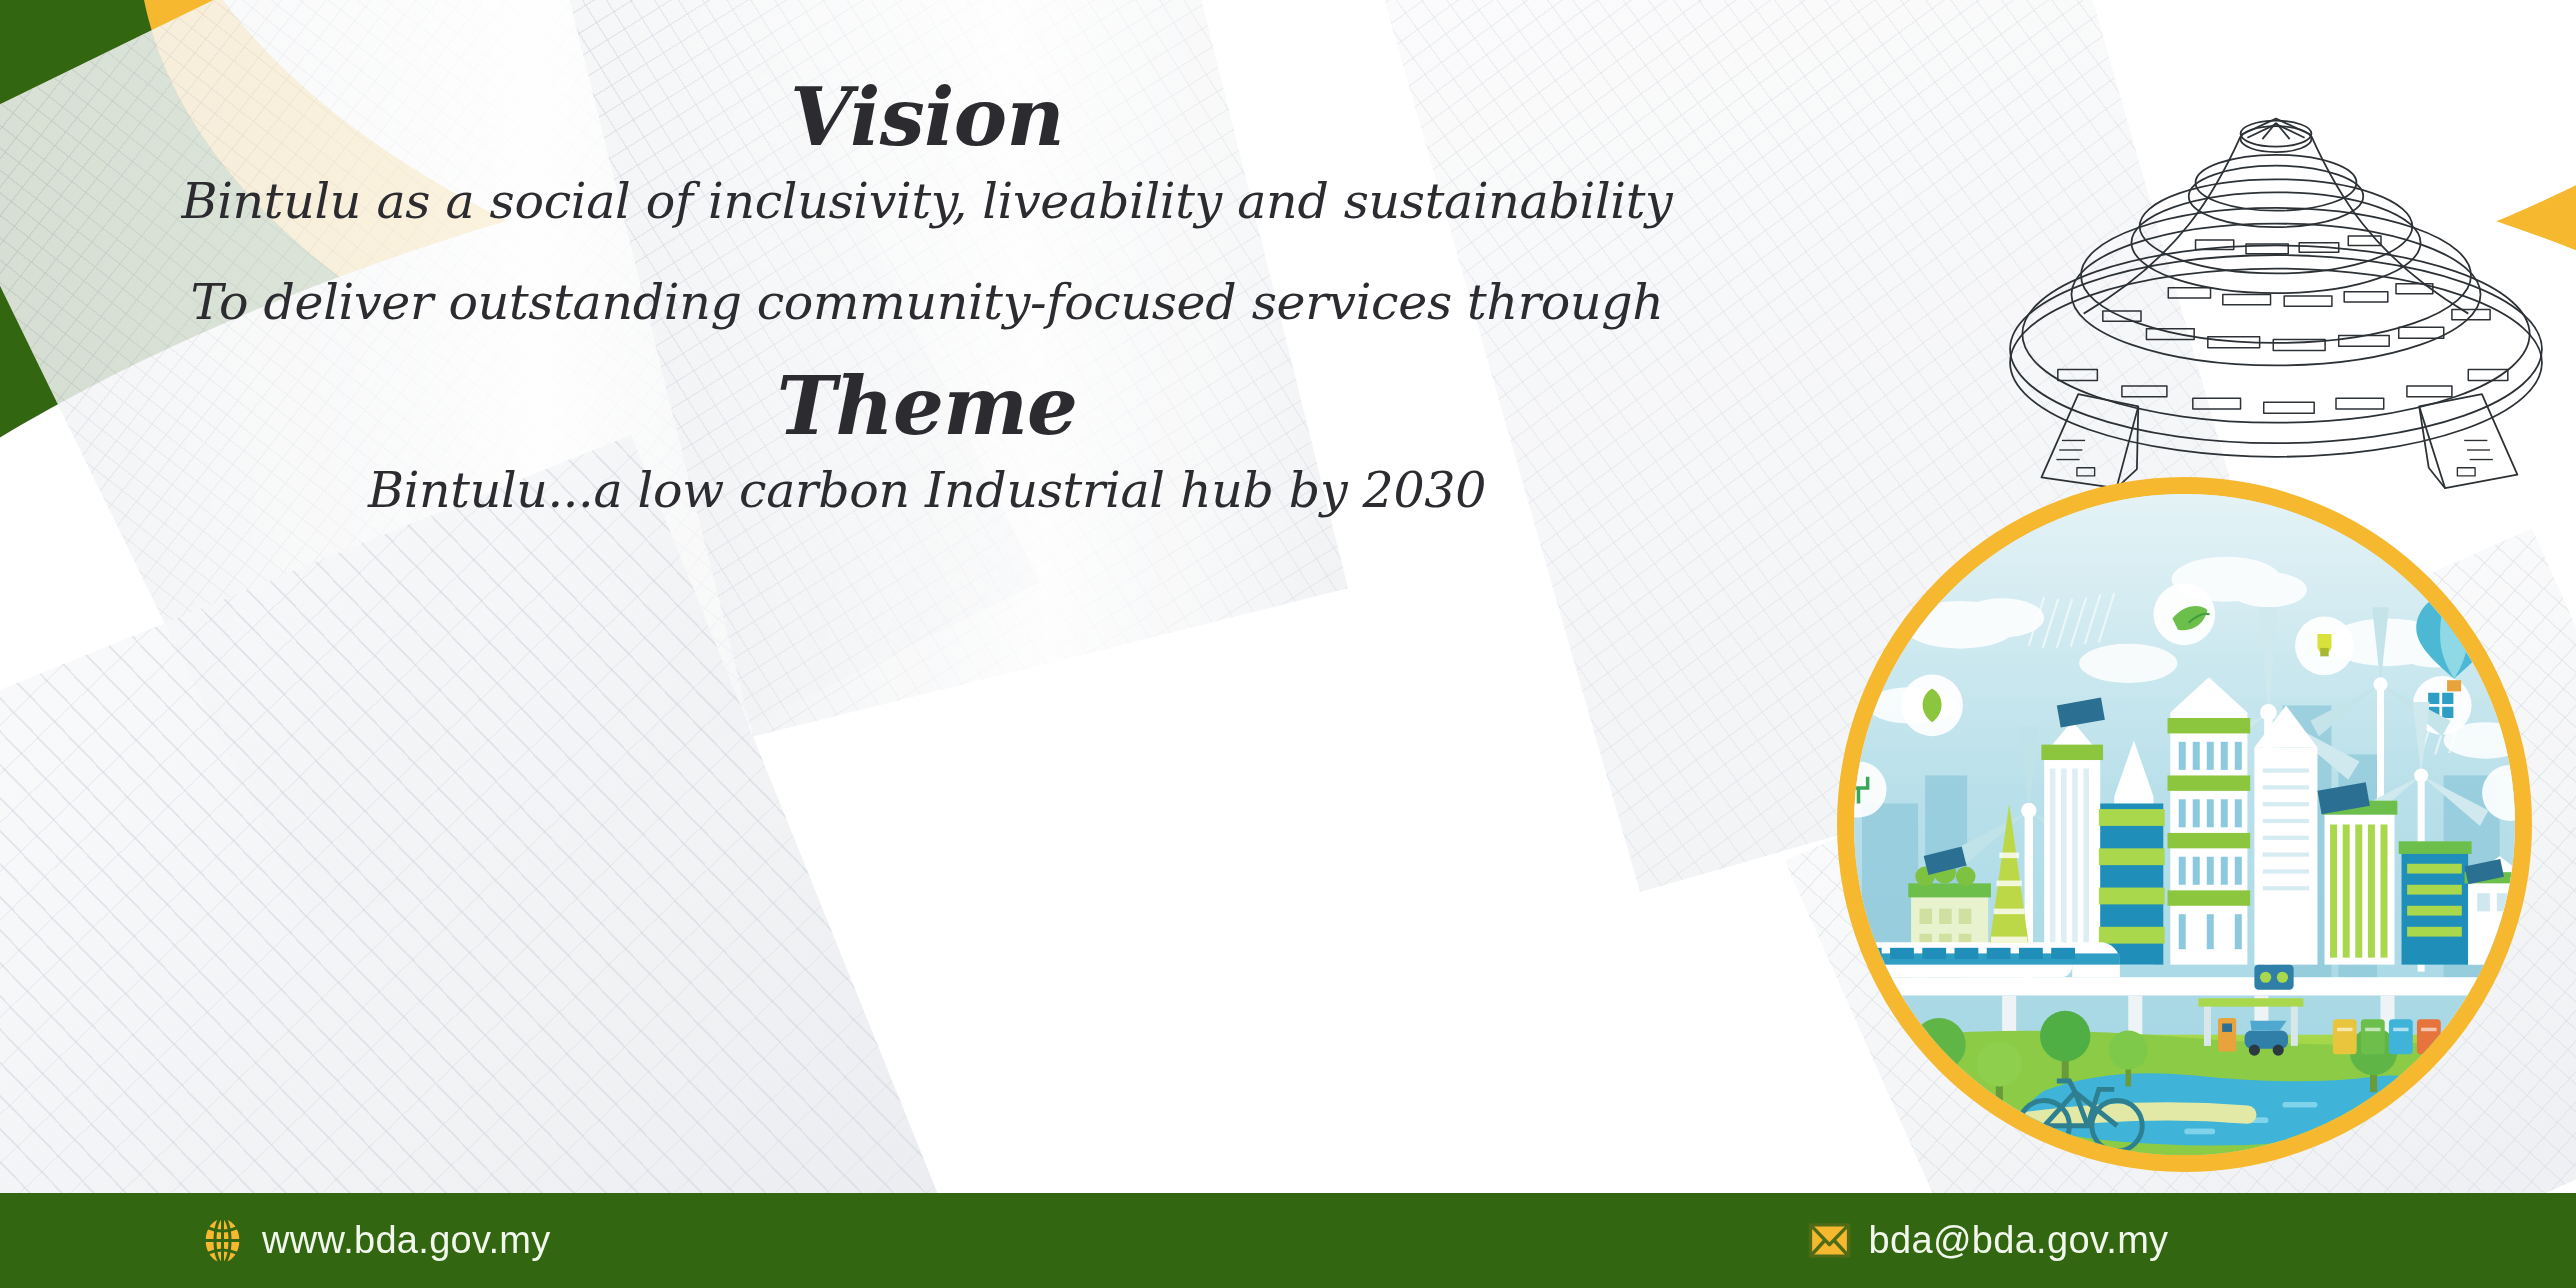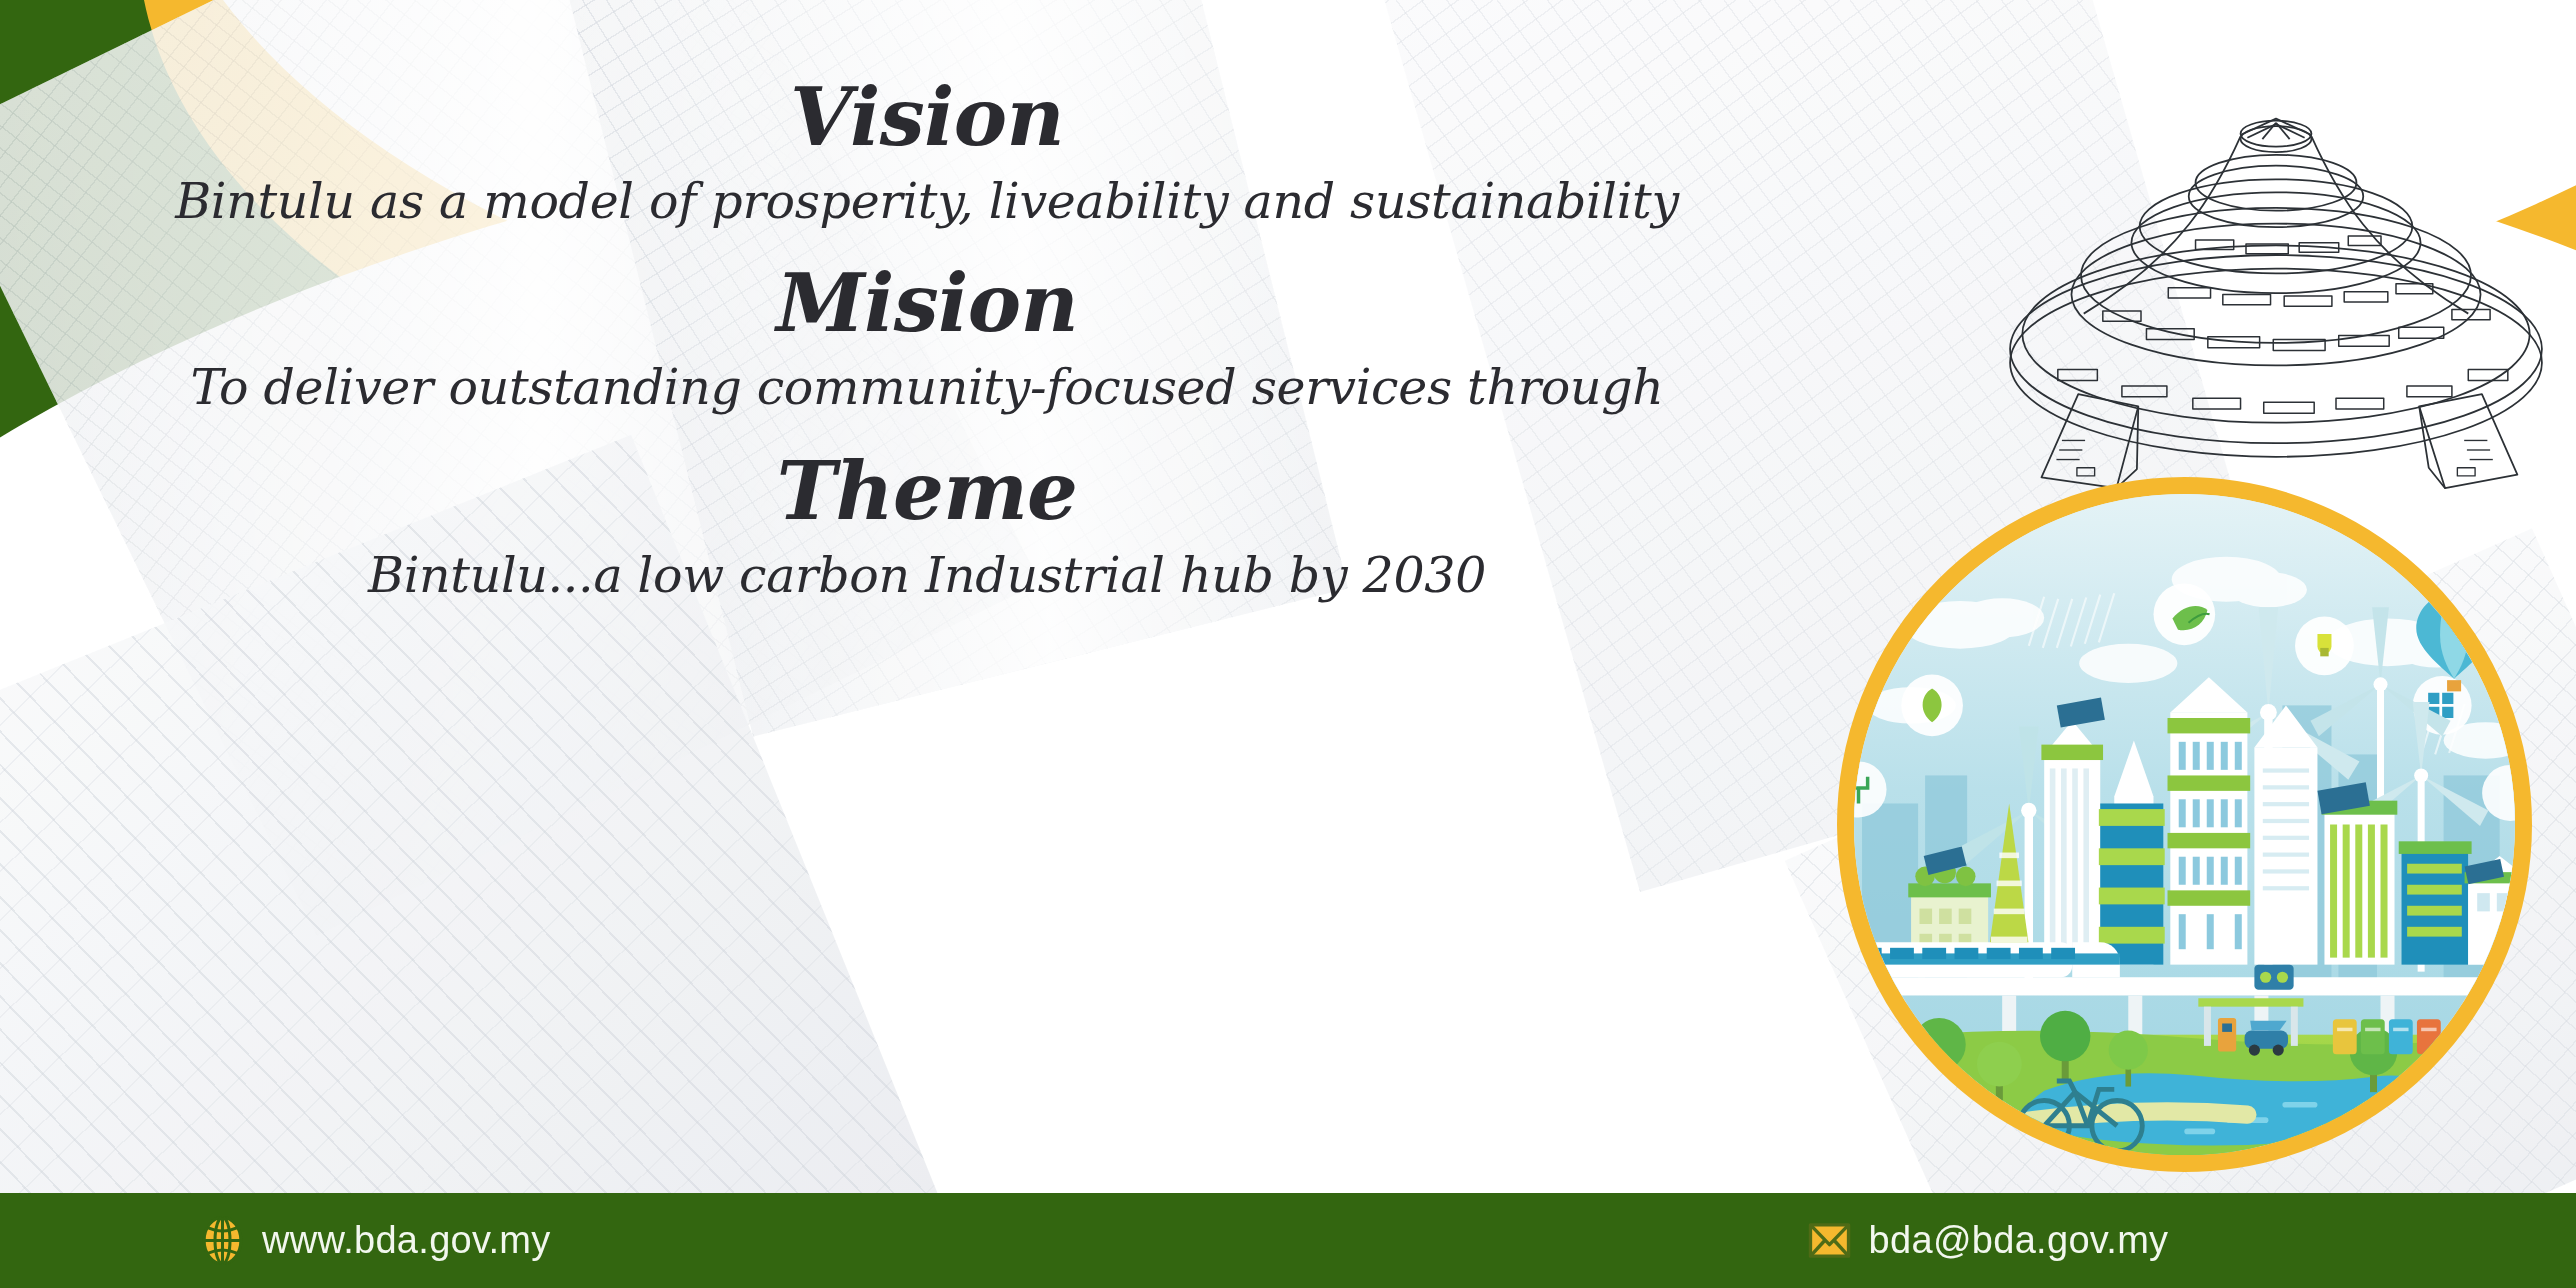--- a/index.html
+++ b/index.html
@@ -267,25 +267,24 @@
           <path d="M724 514 h34"></path>
         <path d="M706 526 h26 v12 h-26 z"></path>
       </g>
     </svg>
   </div>
 
   <div class="content">
 
     <h1 class="heading">Vision</h1>
     <div class="gap-sm"></div>
-    <p class="body-line">Bintulu as a model of prosperity, liveability and sustainability</p>
+    <p class="body-line">Bintulu as a social of inclusivity, liveability and sustainability</p>
 
     <div class="gap-md"></div>
 
-    <h1 class="heading">Mision</h1>
     <div class="gap-sm"></div>
     <p class="body-line">To deliver outstanding community-focused services through</p>
 
     <div class="gap-lg"></div>
 
     <h1 class="heading">Theme</h1>
     <div class="gap-sm"></div>
     <p class="body-line">Bintulu...a low carbon Industrial hub by 2030</p>
   </div>
 

